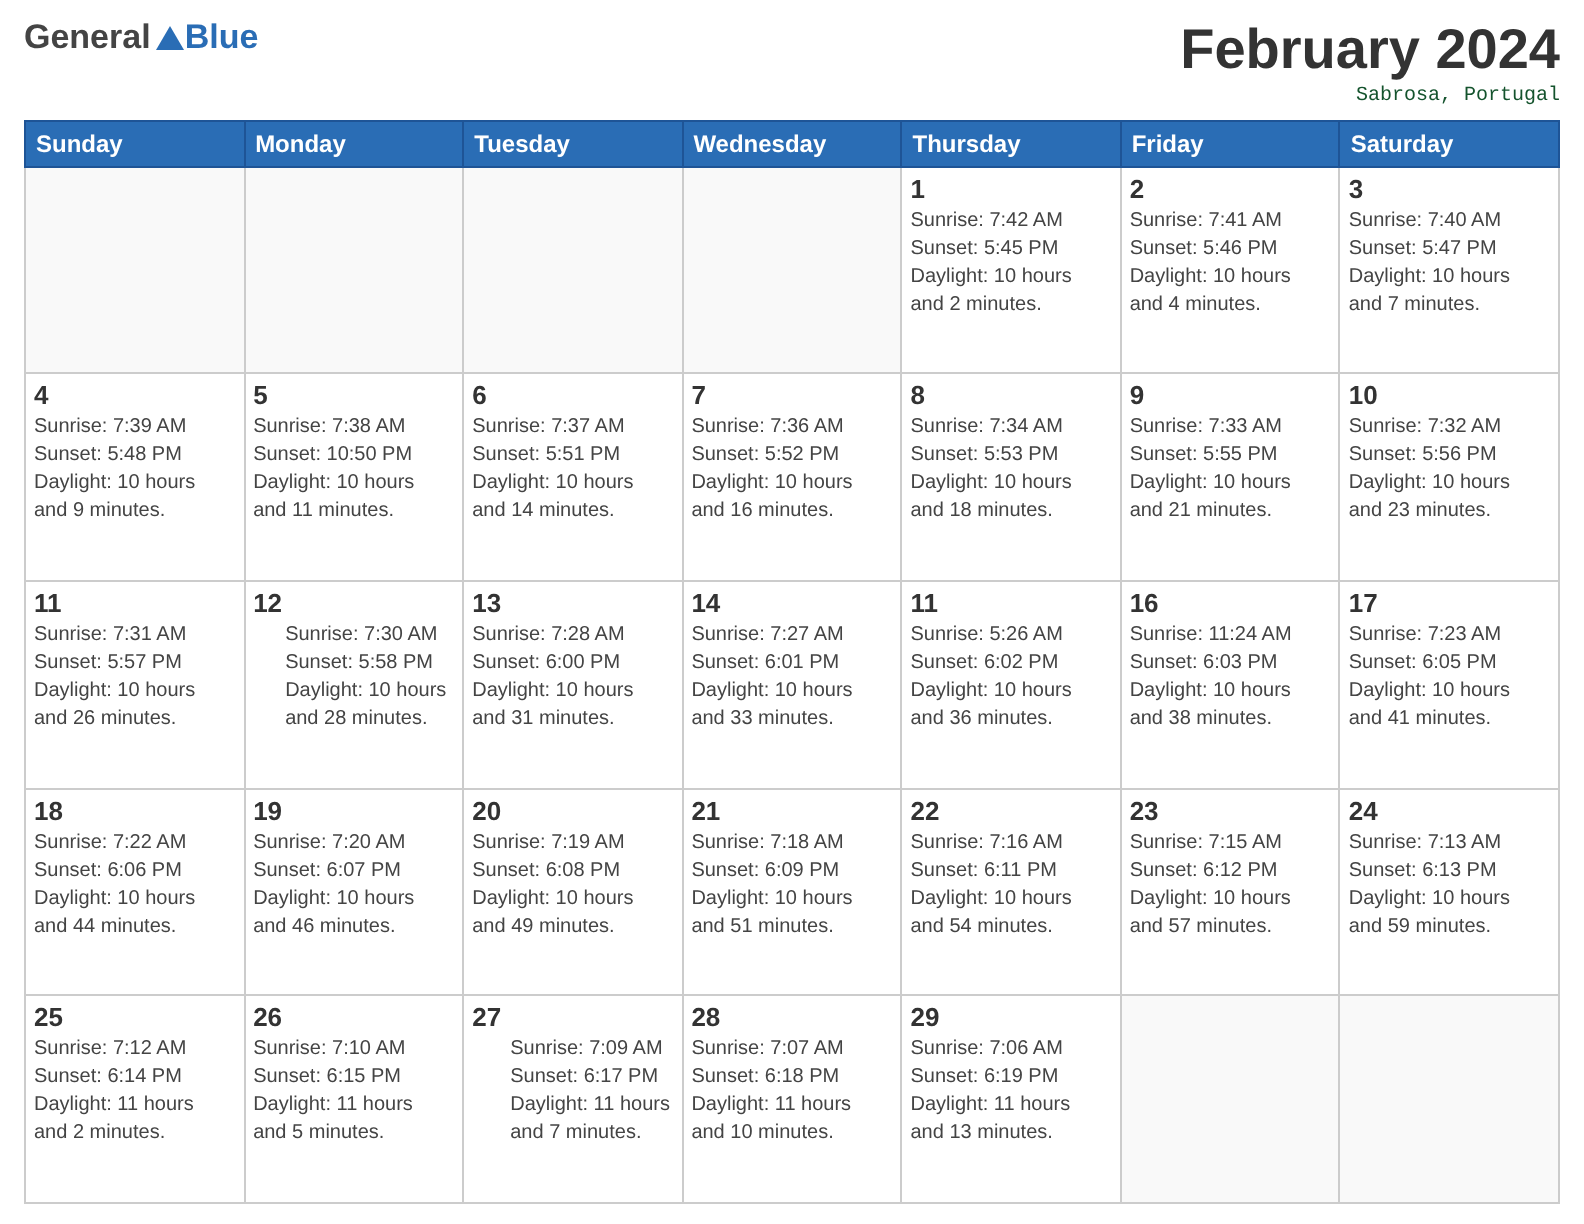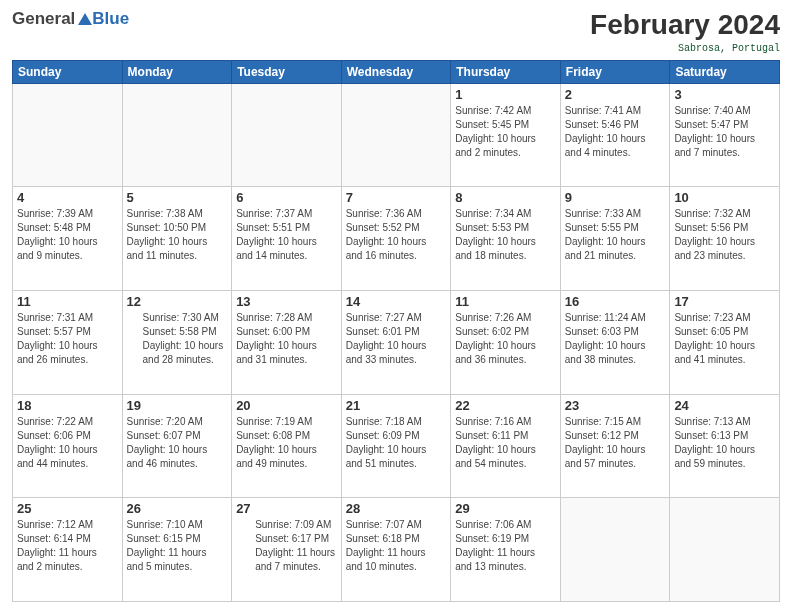--- a/index.html
+++ b/index.html
@@ -242,21 +242,21 @@
           </td>
           <td>
             <span class="day-num">14</span>
             <div class="day-info" style="white-space: pre-line;">Sunrise: 7:27 AM
 Sunset: 6:01 PM
 Daylight: 10 hours
 and 33 minutes.</div>
           </td>
           <td>
             <span class="day-num">11</span>
-            <div class="day-info" style="white-space: pre-line;">Sunrise: 7:26 AM
+            <div class="day-info" style="white-space: pre-line;">Sunrise: 5:26 AM
 Sunset: 6:02 PM
 Daylight: 10 hours
 and 36 minutes.</div>
           </td>
           <td>
             <span class="day-num">16</span>
             <div class="day-info" style="white-space: pre-line;">Sunrise: 11:24 AM
 Sunset: 6:03 PM
 Daylight: 10 hours
 and 38 minutes.</div>

